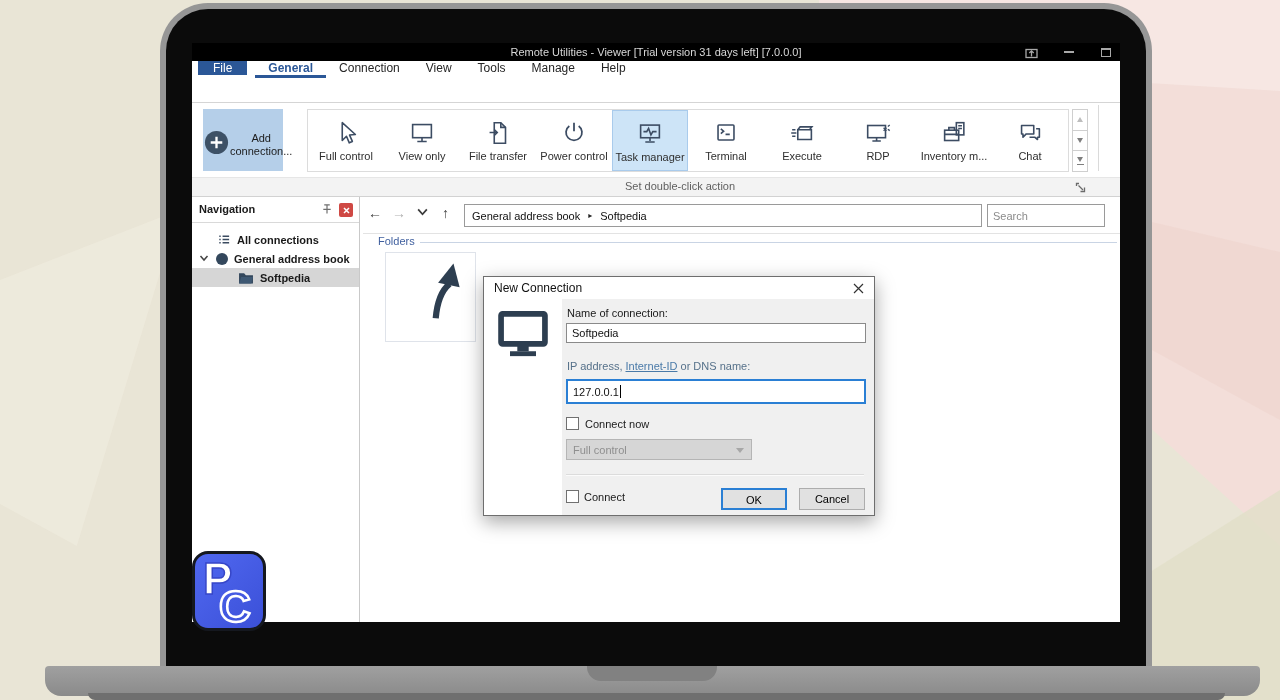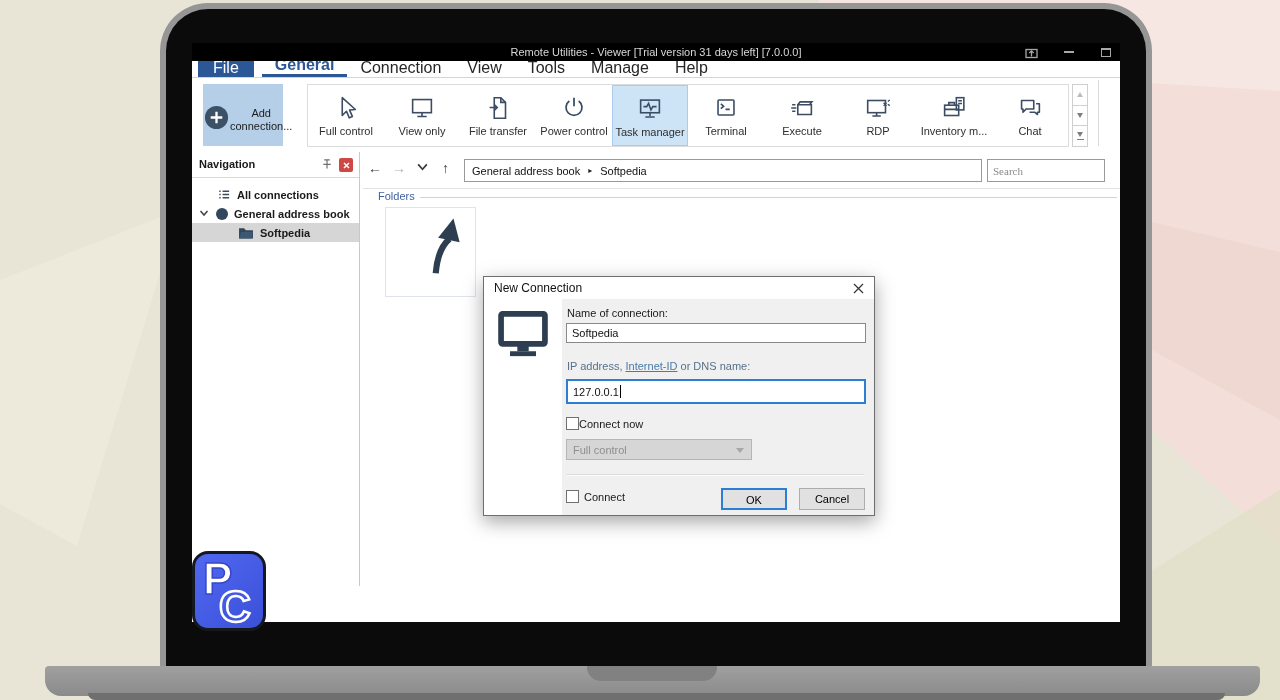--- a/index.html
+++ b/index.html
@@ -35,22 +35,22 @@
     background:#fff; z-index:2; font-size:12px; color:#1e1e1e; overflow:hidden; }
 
   .titlebar { position:relative; height:18px; background:#000; color:#d8d8d8;
     font-size:11px; text-align:center; line-height:18px; }
   .win-btns { position:absolute; right:8px; top:0; height:18px; display:flex; gap:24px; align-items:center; }
   .wb { width:13px; height:13px; display:flex; align-items:center; justify-content:center; }
   .wb-min { width:10px; height:2px; background:#a8a8a8; }
   .wb-max { width:10px; height:9px; border:1.5px solid #a8a8a8; border-top-width:2.5px; }
 
   
-  .menubar { height:17px; background:#fff; border-bottom:1px solid #d5d5d5;
-    display:flex; align-items:flex-end; font-size:16px; }
+  .menubar { height:42px; background:#fff; border-bottom:1px solid #d5d5d5;
+    display:flex; align-items:flex-start; font-size:12px; }
   .tab { display:flex; align-items:center; padding:0 13px; color:#262626; cursor:default; }
   .tab-file { background:#2b5797; color:#fff; margin-left:6px; padding:0 15px; }
   .tab-selected { color:#2b5797; font-weight:bold; border-bottom:3px solid #2b5797; margin-left:8px; }
 
   
   .ribbon { position:relative; height:74px; background:#fff; }
   .add-btn { position:absolute; left:11px; top:6px; width:80px; height:62px;
     background:#b5cfe9; display:flex; flex-direction:row; align-items:center; padding-top:7px; }
   .add-btn .lbl { margin-top:3px; font-size:11px; line-height:1.2; text-align:center; color:#1c1c1c; }
   .rib-group { position:absolute; left:115px; top:6px; width:762px; height:63px;
@@ -93,21 +93,21 @@
 
   
   .main { flex:1; position:relative; background:#fff; }
   .nav-arrow { position:absolute; top:8px; font-size:14px; color:#3c3c3c; line-height:16px; }
   .crumb { position:absolute; left:104px; top:7px; width:518px; height:23px;
     border:1px solid #9a9a9a; background:#fff; display:flex; align-items:center;
     padding-left:7px; font-size:11px; color:#111; }
   .crumb .sep { font-size:8px; margin:0 8px; color:#222; }
   .search { position:absolute; left:627px; top:7px; width:118px; height:23px;
     border:1px solid #9a9a9a; font-size:11px; padding:0 5px; color:#222;
-    font-family:Liberation Serif, serif; }
+    font-family:Liberation Sans, sans-serif; }
   .search::placeholder { color:#8b8b8b; }
   .main-hline { position:absolute; left:3px; right:0; top:36px; border-top:1px solid #e3e3e3; }
   .folders-lbl { position:absolute; left:18px; top:38px; font-size:11px; color:#3f5f9e; }
   .folders-rule { position:absolute; left:60px; right:3px; top:45px; border-top:1px solid #c9d4e4; }
   .tile { position:absolute; left:25px; top:55px; width:91px; height:90px;
     border:1px solid #dfe3ea; background:#fff; }
   .tile svg { position:absolute; right:10px; top:6px; }
 
   
   .dialog { position:absolute; left:483px; top:276px; width:392px; height:240px;
@@ -125,21 +125,21 @@
   .dlg-input { position:absolute; left:4px; width:300px; height:20px; background:#fff;
     border:1px solid #8a8a8a; font-size:11px; padding:0 5px;
     font-family:"Liberation Sans",sans-serif; color:#111; }
   .in-name { top:24px; }
   .dlg-lbl-ip { position:absolute; left:5px; top:61px; color:#56718a; }
   .dlg-lbl-ip .link { text-decoration:underline; color:#4a7aa8; }
   .in-ip { top:80px; height:25px; border:1px solid #2a7fd4; outline:1px solid #2a7fd4;
     outline-offset:-2px; display:flex; align-items:center;padding-left:6px; }
   .caret { display:inline-block; width:1px; height:13px; background:#000; margin-left:1px; }
   .chk { width:13px; height:13px; background:#fff; border:1px solid #707070; display:inline-block; }
-  .row-connect { position:absolute; left:4px; top:118px; display:flex; align-items:center; gap:0; color:#1a1a1a; }
+  .row-connect { position:absolute; left:4px; top:118px; display:flex; align-items:center; gap:6px; color:#1a1a1a; }
   .dropdown { position:absolute; left:4px; top:140px; width:186px; height:21px;
     background:#d6d6d6; border:1px solid #b5b5b5; color:#8f8f8f; font-size:11px;
     display:flex; align-items:center; padding:0 6px; }
   .dd-chev { position:absolute; right:7px; top:8px; width:0; height:0;
     border-left:4px solid transparent; border-right:4px solid transparent; border-top:5px solid #a7a7a7; }
   .dlg-sep { position:absolute; left:4px; right:10px; top:175px;
     border-top:1px solid #dcdcdc; border-bottom:1px solid #fbfbfb; }
   .row-adv { position:absolute; left:4px; top:191px; display:flex; align-items:center; gap:5px; color:#1a1a1a; }
   .btn { position:absolute; top:189px; width:66px; height:22px; background:#e1e1e1;
     font-size:11px; text-align:center; line-height:20px; color:#000; }
@@ -311,20 +311,32 @@
           <span class="tri-dn"></span>
         </div>
       <div class="sc-cell">
           <span class="tri-dn"></span>
           <span class="tri-line"></span>
         </div>
     </div>
     <div class="rib-vdiv"></div>
   </div>
 
+  <div class="strip">
+    <span class="txt">Set double-click action</span>
+    <span class="launcher">
+      <svg width="11" height="11" viewBox="0 0 11 11">
+          <g fill="none" stroke="#6b6b6b" stroke-width="1.3">
+            <path d="M1.5 4V1.5H4"></path>
+            <path d="M3.5 3.5L8 8"></path>
+            <path d="M9.5 5.5v4h-4"></path>
+          </g>
+        </svg>
+    </span>
+  </div>
 
   <div class="app-body">
 
     <div class="nav">
       <div class="nav-hdr">
         <span class="lbl">Navigation</span>
         <span class="pin">
           <svg width="12" height="12" viewBox="0 0 13 13">
               <g fill="none" stroke="#6f6f6f" stroke-width="1.3">
                 <path d="M3.5 2h6 M6.5 2v5 M2.5 7h8 M6.5 7v4.5"></path>

